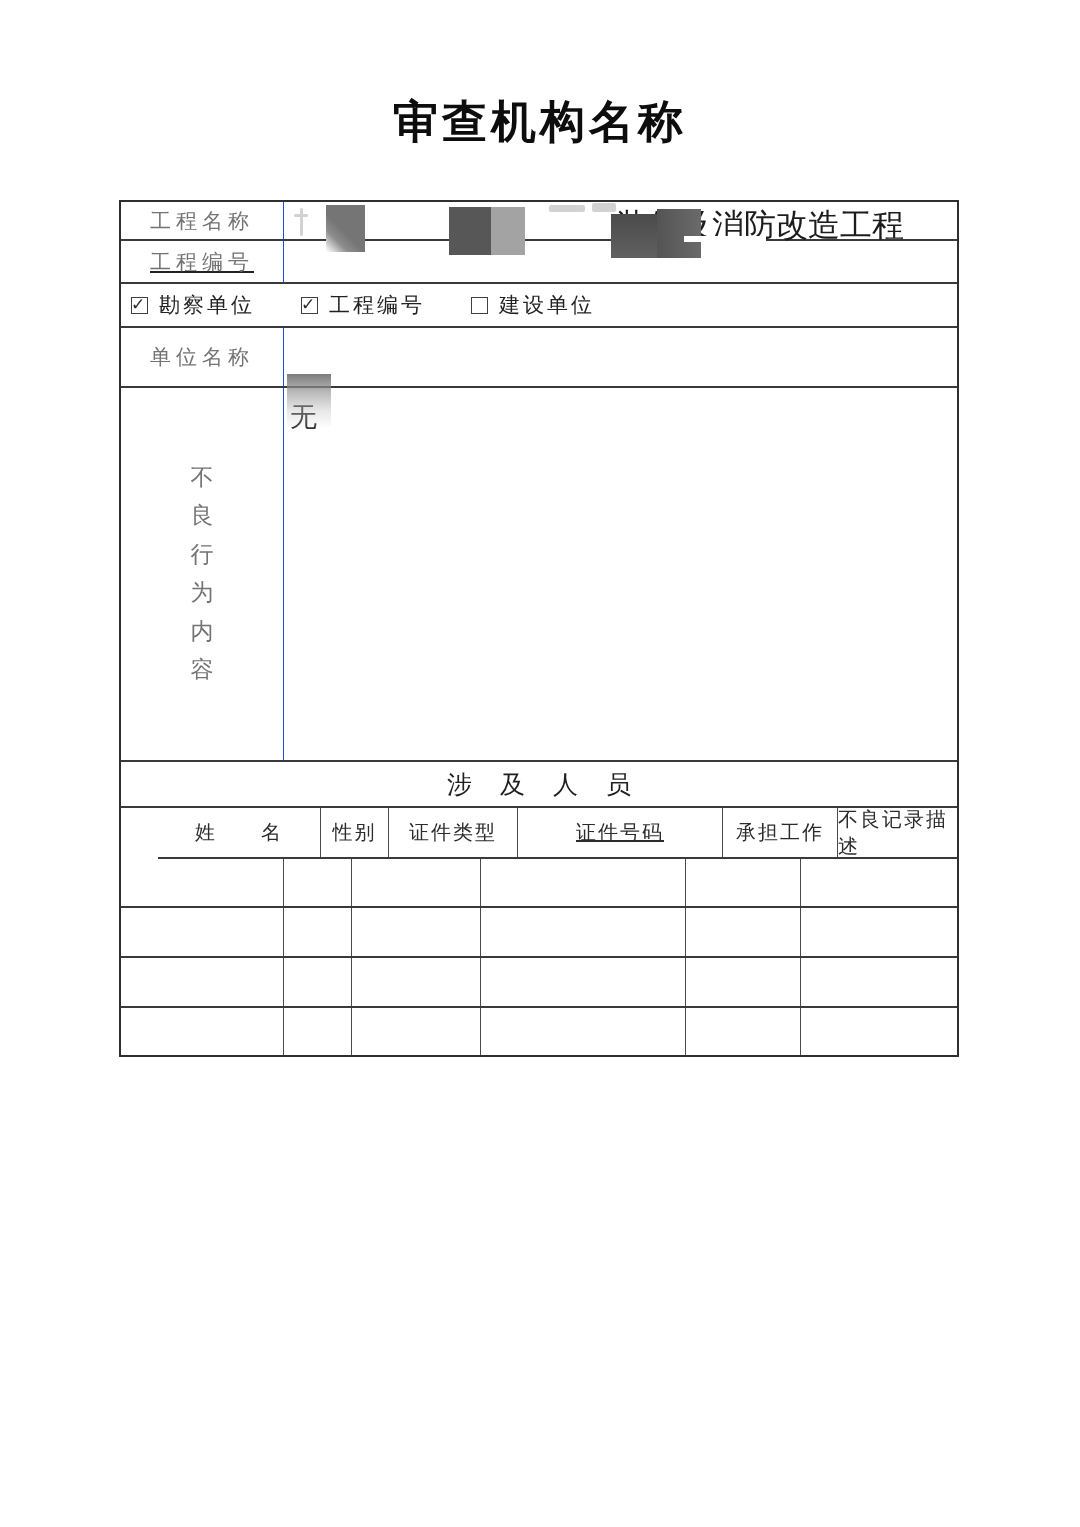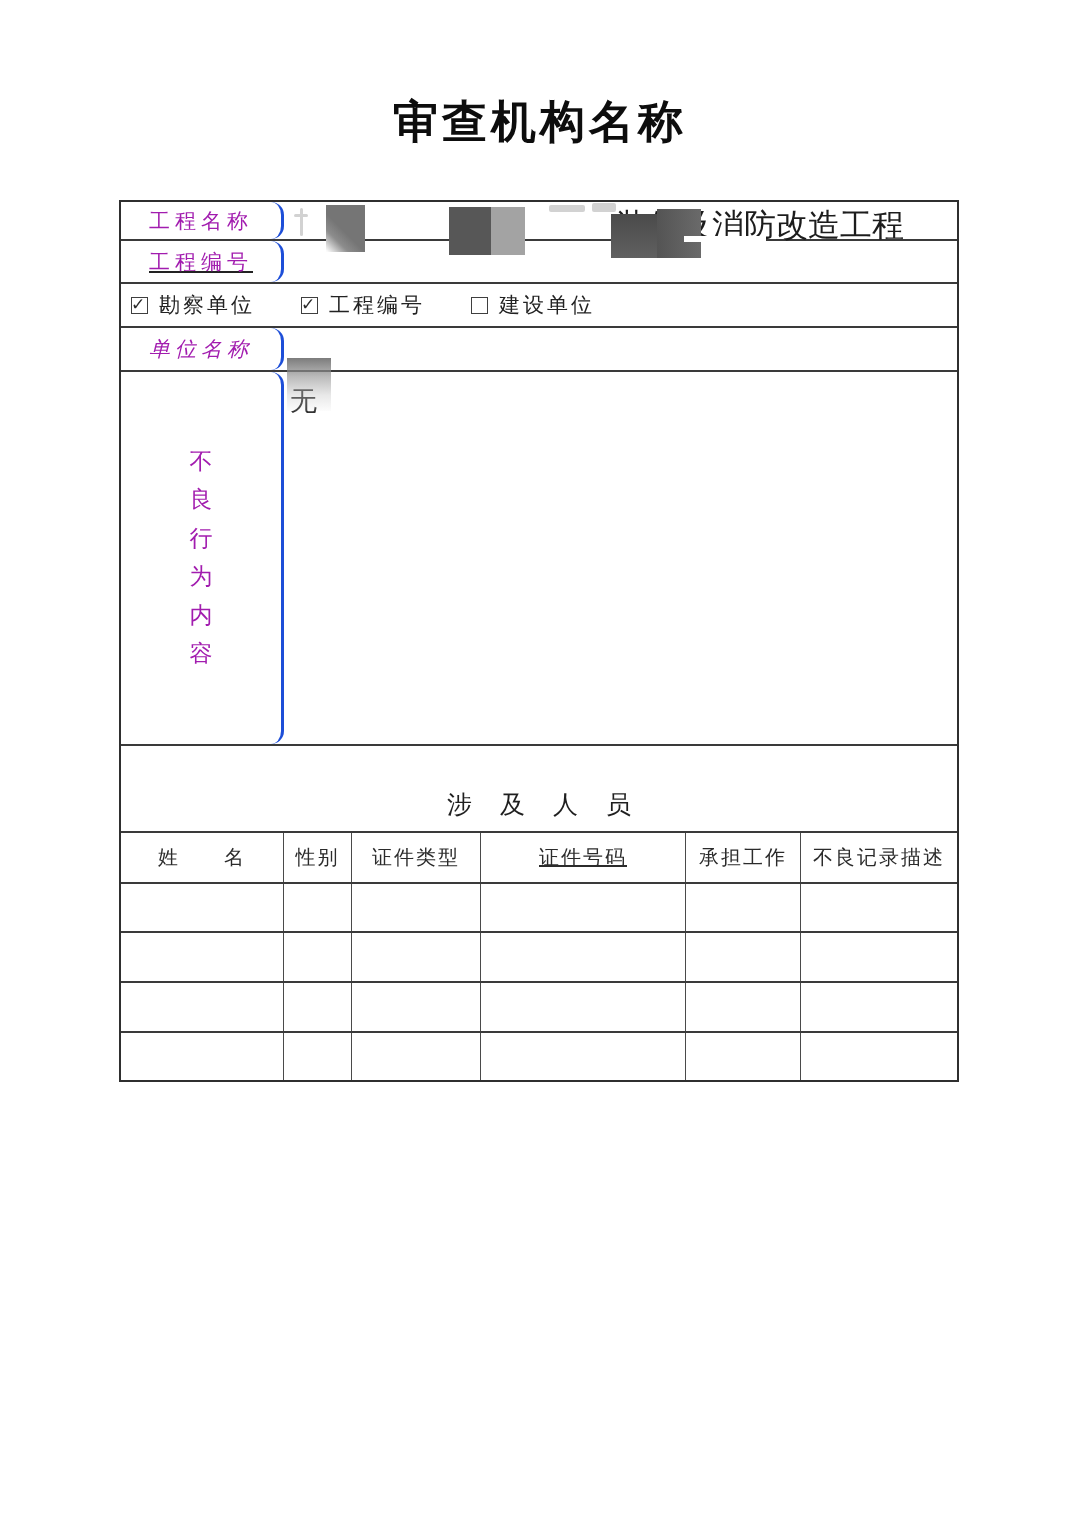--- a/index.html
+++ b/index.html
@@ -12,28 +12,28 @@
     font-family:"DejaVu Sans","Liberation Sans",sans-serif;
     font-size:45px;font-weight:700;letter-spacing:4px;color:#0d0d0d;margin:0;
   }
   .form-table{
     position:absolute;left:119px;top:200px;width:840px;
     border:2px solid #2f2f2f;box-sizing:border-box;background:#fff;
   }
   .trow{display:flex;box-sizing:border-box;border-bottom:2px solid #3a3a3a;position:relative;}
   .trow.last{border-bottom:none;}
   .label-cell{
-    width:163px;box-sizing:border-box;border-right:3px solid #1d4ed8;
+    width:163px;box-sizing:border-box;border-right:1px solid #1d4ed8;
     display:flex;align-items:center;justify-content:center;
-    font-size:21px;letter-spacing:5px;color:#a21caf;flex-shrink:0;border-radius:13px;
+    font-size:21px;letter-spacing:5px;color:#737373;flex-shrink:0;
   }
   .label-cell.tight{letter-spacing:1px;}
   .value-cell{flex:1;position:relative;box-sizing:border-box;overflow:visible;}
-  .r1{height:39px;} .r2{height:43px;text-decoration:underline;} .r3{height:44px;} .r4{height:44px;font-style:italic;} .r5{height:45px;}
-  .r6{height:374px;} .r7{height:56px;margin-top:31px;} .r8{height:51px;}
+  .r1{height:39px;} .r2{height:43px;text-decoration:underline;} .r3{height:44px;} .r4{height:60px;} .r5{height:45px;}
+  .r6{height:374px;} .r7{height:46px;} .r8{height:51px;margin-left:37px;}
   .r9{height:49px;} .r10{height:50px;} .r11{height:50px;} .r12{height:47px;}
 
   
   .ck-row{display:flex;align-items:center;gap:46px;padding-left:10px;font-size:21px;letter-spacing:3px;}
   .ck-item{display:flex;align-items:center;gap:11px;}
   .ckbox{
     width:17px;height:17px;border:1.5px solid #3f3f3f;box-sizing:border-box;
     display:inline-flex;align-items:center;justify-content:center;
     font-size:17px;line-height:1;color:#2b2b2b;font-family:"DejaVu Sans",sans-serif;
     padding-bottom:2px;

